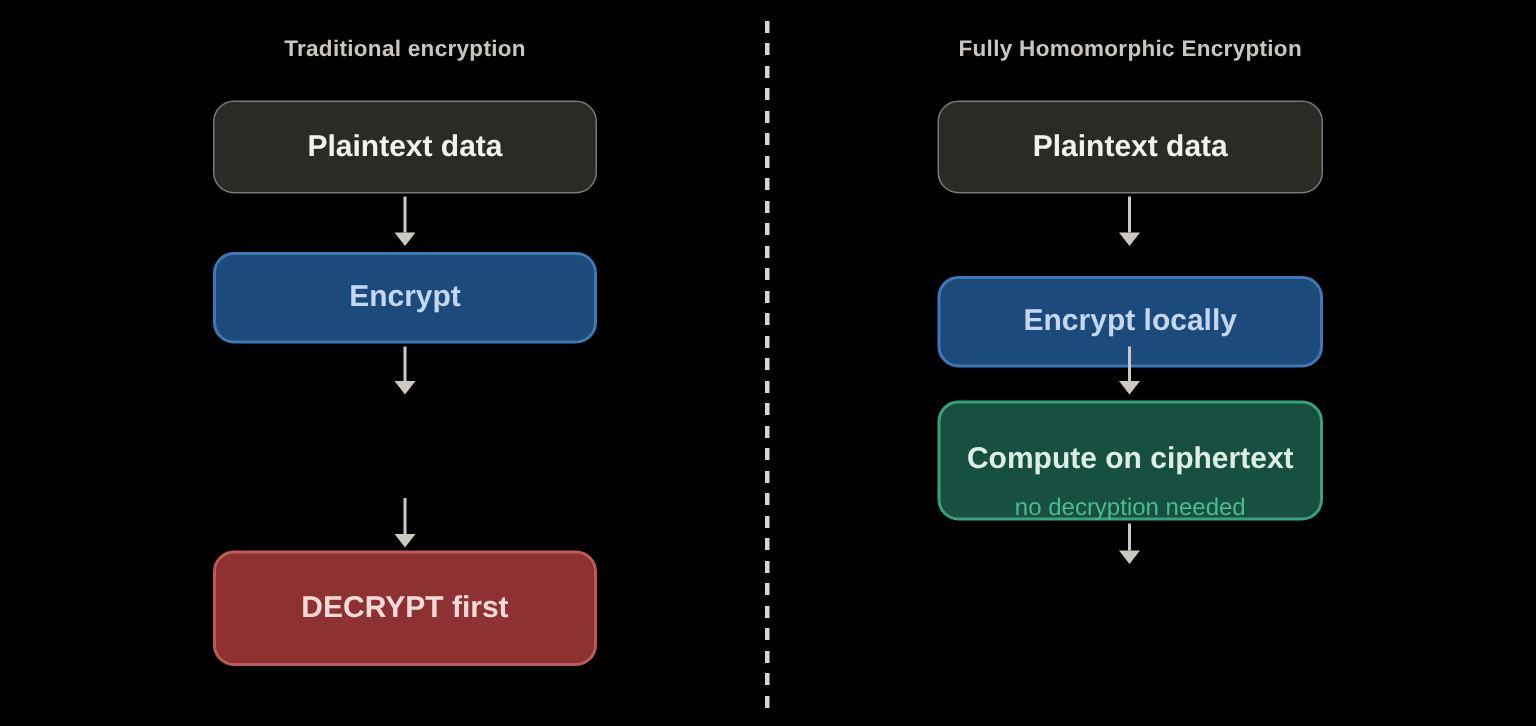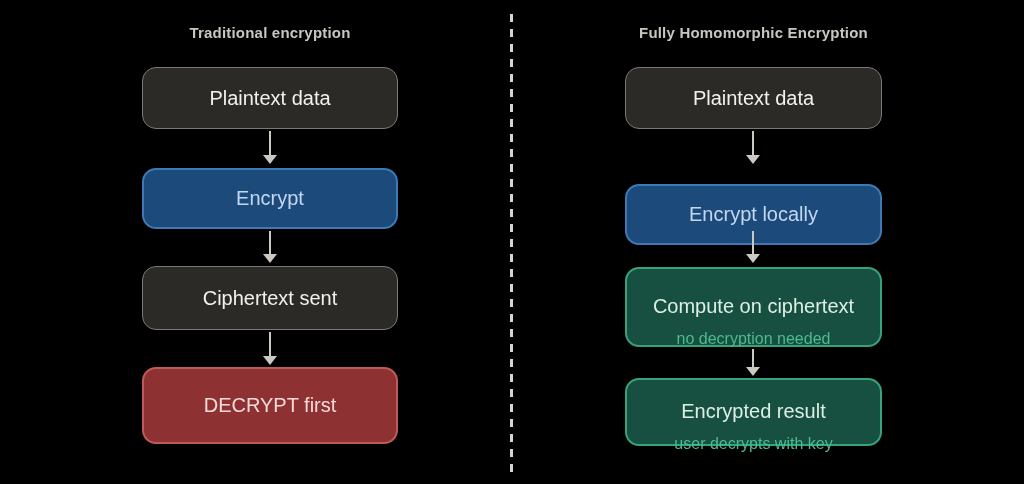--- a/index.html
+++ b/index.html
@@ -24,21 +24,21 @@
   .col-title.left{left:122px;width:296px;}
   .col-title.right{left:605px;width:297px;}
   
   .box{
     position:absolute;box-sizing:border-box;
     border-radius:14px;
     display:flex;flex-direction:column;align-items:center;justify-content:center;
     text-align:center;line-height:1.25;
     box-shadow:0 2px 5px rgba(0,0,0,.55);
   }
-  .box .label{font-size:20px;font-weight:400;}
+  .box .label{font-size:20px;font-weight:700;}
   .box .sub{font-size:16px;font-weight:400;margin-top:2px;}
   .box.dark{background:var(--dark-fill);border:1.5px solid var(--dark-border);}
   .box.dark .label{color:var(--dark-text);}
   .box.blue{background:var(--blue-fill);border:2px solid var(--blue-border);}
   .box.blue .label{color:var(--blue-text);}
   .box.red{background:var(--red-fill);border:2px solid var(--red-border);align-items:center;}
   .box.red .label{color:var(--red-text);}
   .box.red .sub{color:var(--red-sub);}
   .box.green{background:var(--green-fill);border:2px solid var(--green-border);}
   .box.green .label{color:var(--green-text);margin-top:28px;}
@@ -87,23 +87,20 @@
     <div class="stem"></div>
     <div class="head"></div>
   </div>
   <div class="box blue bL bL2">
     <div class="label">Encrypt</div>
   </div>
   <div class="arrow aL a2">
     <div class="stem"></div>
     <div class="head"></div>
   </div>
-  <div class="box dark bL bL3">
-    <div class="label">Ciphertext sent</div>
-  </div>
   <div class="arrow aL aL3">
     <div class="stem"></div>
     <div class="head"></div>
   </div>
   <div class="box red bL bL4">
     <div class="label">DECRYPT first</div>
   </div>
 
   <div class="box dark bR bR1">
     <div class="label">Plaintext data</div>
@@ -120,18 +117,14 @@
     <div class="head"></div>
   </div>
   <div class="box green bR bR3">
     <div class="label">Compute on ciphertext</div>
     <div class="sub">no decryption needed</div>
   </div>
   <div class="arrow aR aR3">
     <div class="stem"></div>
     <div class="head"></div>
   </div>
-  <div class="box green bR bR4">
-    <div class="label">Encrypted result</div>
-    <div class="sub">user decrypts with key</div>
-  </div>
 
 </div>
 
 </body></html>

